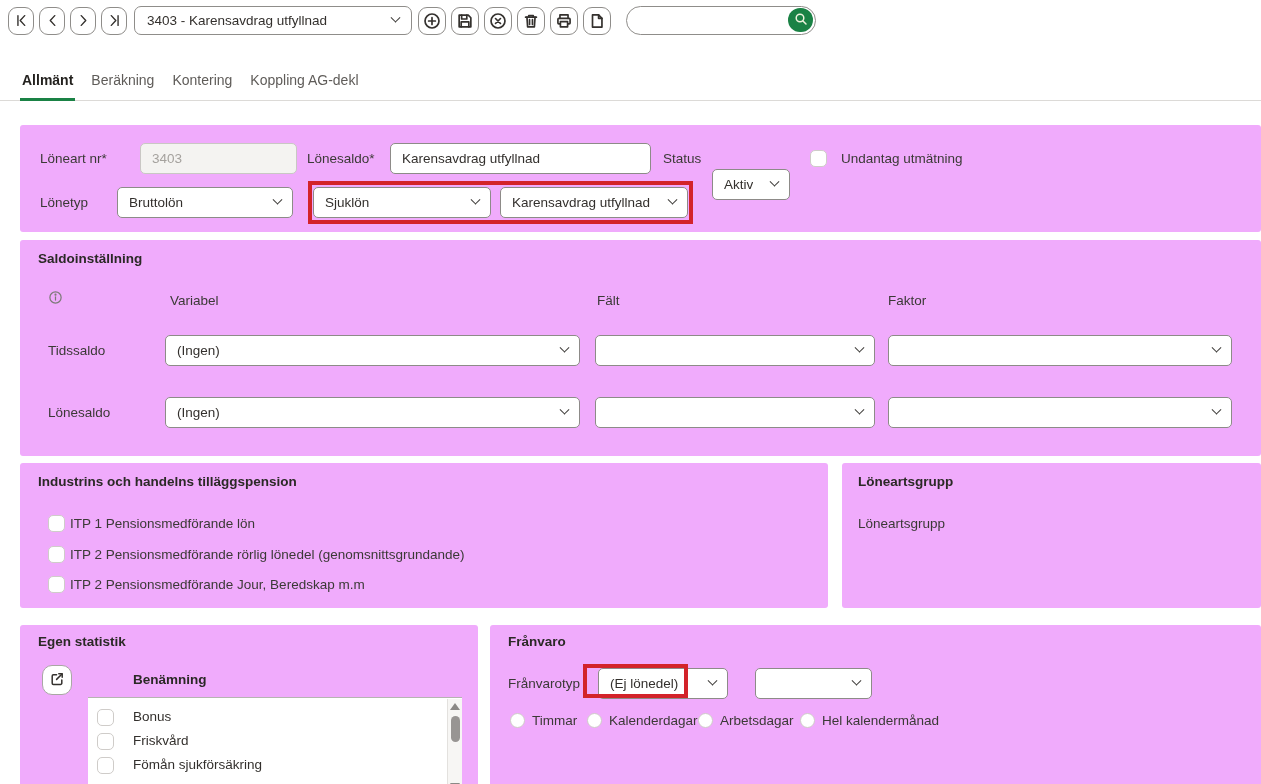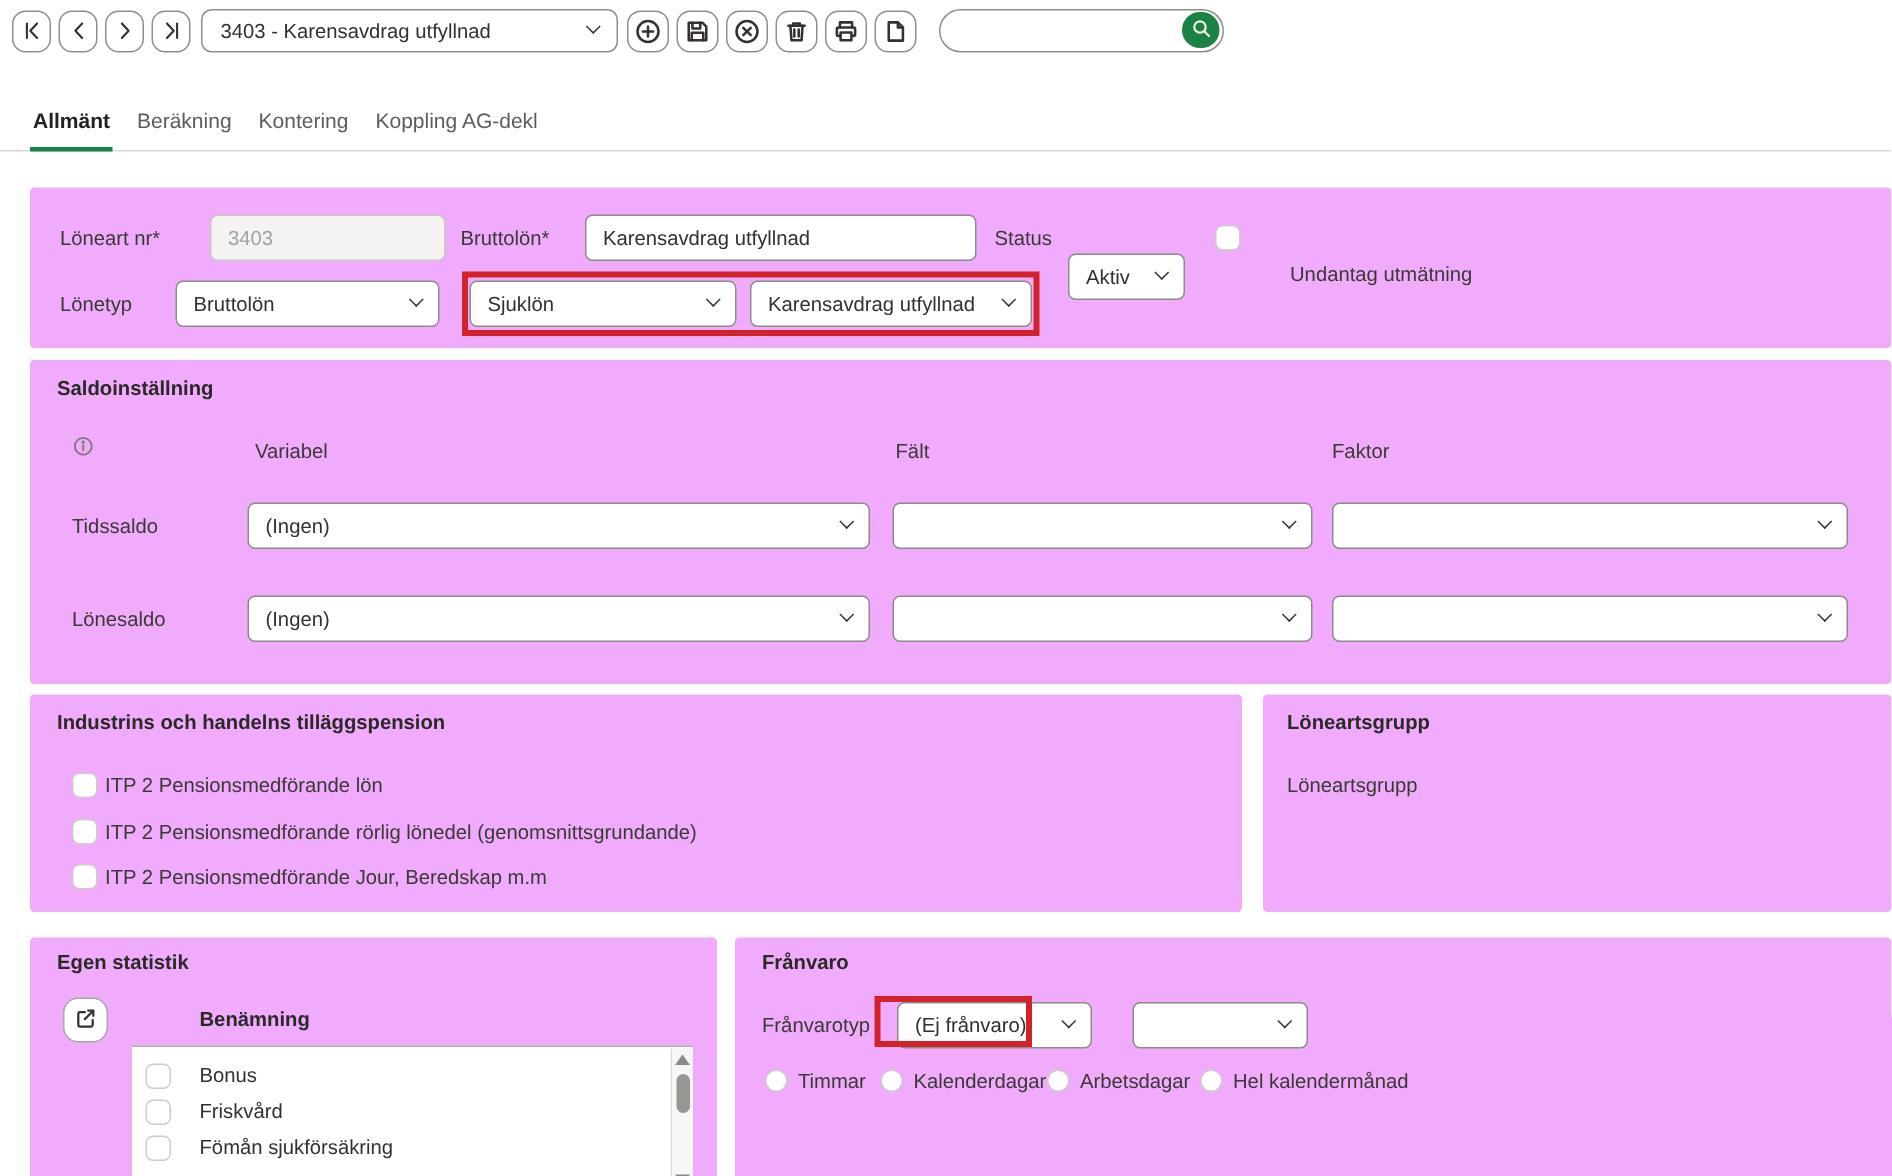--- a/index.html
+++ b/index.html
@@ -210,29 +210,29 @@
 <div class="tabbar">
   <div class="tab active">Allmänt</div>
   <div class="tab">Beräkning</div>
   <div class="tab">Kontering</div>
   <div class="tab">Koppling AG-dekl</div>
 </div>
 
 <div class="panel p-general">
   <div class="lbl" style="left:20px; top:18px;">Löneart nr*</div>
   <input class="txt disabled" style="left: 120px; top: 18px; width: 157px;" value="3403">
-  <div class="lbl" style="left:287px; top:18px;">Bruttolön*</div>
+  <div class="lbl" style="left:287px; top:18px;">Lönesaldo*</div>
   <input class="txt" style="left: 370px; top: 18px; width: 261px;" value="Karensavdrag utfyllnad">
   <div class="lbl" style="left:643px; top:18px;">Status</div>
   <div class="sel" style="left:692px; top:18px; width:78px;margin-top:26px;">
     <span class="val">Aktiv</span>
     <span class="chev"></span>
   </div>
   <div class="cb" style="left:790px; top:25px;"></div>
-  <div class="lbl" style="left:840px; top:18px;margin-top:24px;">Undantag utmätning</div>
+  <div class="lbl" style="left:821px; top:18px;">Undantag utmätning</div>
 
   <div class="lbl" style="left:20px; top:62px;">Lönetyp</div>
   <div class="sel" style="left:97px; top:62px; width:176px;">
     <span class="val">Bruttolön</span>
     <span class="chev"></span>
   </div>
   <div class="hl" style="left:288px; top:56px; width:385px; height:43px;"></div>
   <div class="sel" style="left:293px; top:62px; width:178px;justify-content:space-between;">
     <span class="val">Sjuklön</span>
     <span class="chev"></span>
@@ -279,21 +279,21 @@
   </div>
   <div class="sel" style="left:868px; top:157px; width:344px;">
     <span class="val"></span>
     <span class="chev"></span>
   </div>
 </div>
 
 <div class="panel p-itp">
   <div class="section-title" style="left:18px; top:11px;">Industrins och handelns tilläggspension</div>
   <div class="cb" style="left:28px; top:52px;"></div>
-  <div class="lbl" style="left:50px; top:45px;">ITP 2 Pensionsmedförande lön</div>
+  <div class="lbl" style="left:50px; top:45px;">ITP 1 Pensionsmedförande lön</div>
   <div class="cb" style="left:28px; top:83px;"></div>
   <div class="lbl" style="left:50px; top:76px;">ITP 2 Pensionsmedförande rörlig lönedel (genomsnittsgrundande)</div>
   <div class="cb" style="left:28px; top:113px;"></div>
   <div class="lbl" style="left:50px; top:106px;">ITP 2 Pensionsmedförande Jour, Beredskap m.m</div>
 </div>
 
 <div class="panel p-lgrupp">
   <div class="section-title" style="left:16px; top:11px;">Löneartsgrupp</div>
   <div class="lbl" style="left:16px; top:45px;">Löneartsgrupp</div>
 </div>
@@ -327,21 +327,21 @@
       <div class="sb-thumb"></div>
       <div class="sb-arrow sb-down"></div>
     </div>
   </div>
 </div>
 
 <div class="panel p-franvaro">
   <div class="section-title" style="left:18px; top:9px;">Frånvaro</div>
   <div class="lbl" style="left:18px; top:43px;">Frånvarotyp</div>
   <div class="sel" style="left:108px; top:43px; width:130px;">
-    <span class="val">(Ej frånvaro)</span>
+    <span class="val">(Ej lönedel)</span>
     <span class="chev"></span>
   </div>
   <div class="hl" style="left:93px; top:39px; width:105px; height:34px;"></div>
   <div class="sel" style="left:265px; top:43px; width:117px;">
     <span class="val"></span>
     <span class="chev"></span>
   </div>
   <div class="radio" style="left:20px; top:88px;"></div>
   <div class="lbl" style="left:42px; top:80px;">Timmar</div>
   <div class="radio" style="left:97px; top:88px;"></div>

